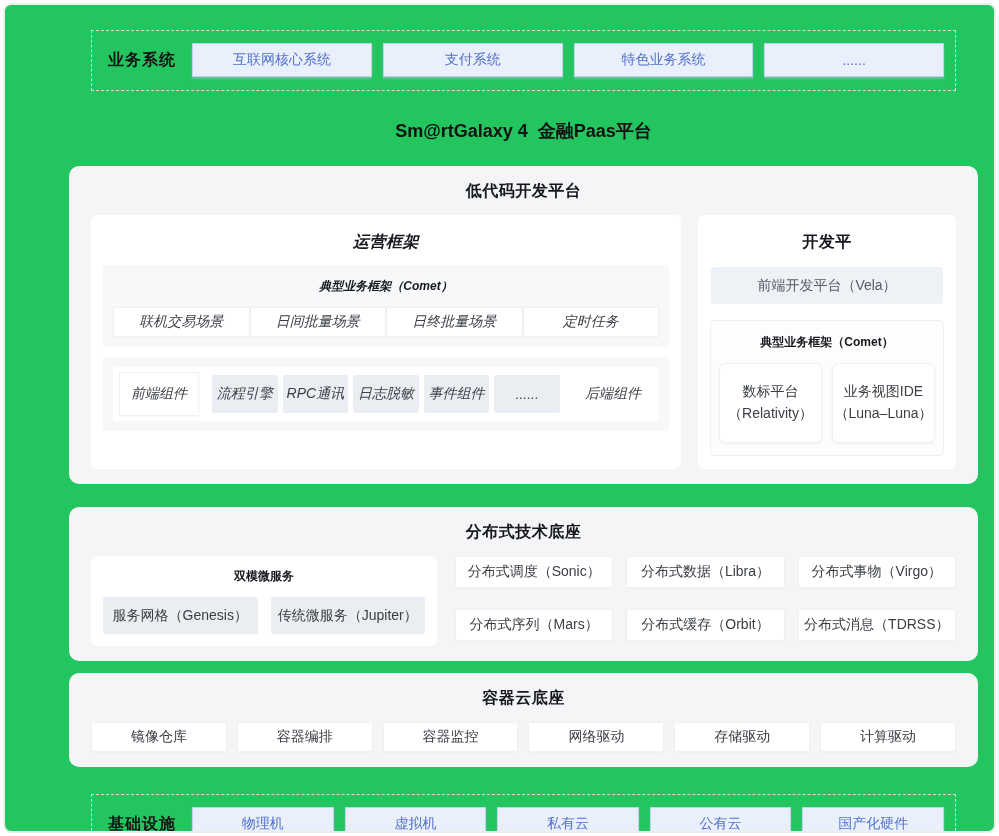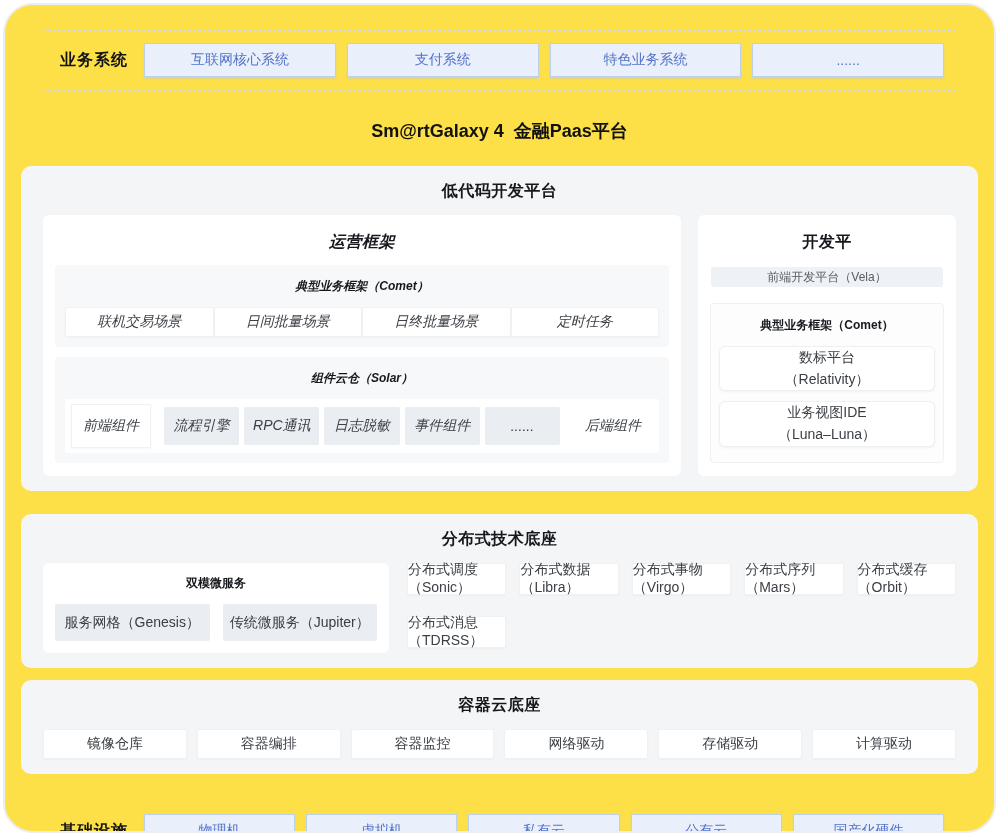--- a/index.html
+++ b/index.html
@@ -1,20 +1,20 @@
 <!DOCTYPE html>
 <html><head>
 <meta charset="utf-8">
 <style>
   * { box-sizing: border-box; margin: 0; padding: 0; }
   html,body { width: 999px; height: 836px; background: #fff; }
   body { font-family: "Liberation Sans", "DejaVu Sans", sans-serif; }
   .canvas {
     position: relative; width: 993px; height: 830px; margin: 3px;
-    border: 2px solid #ededed; border-radius: 30px; background: #fde047; overflow: hidden;
+    border: 2px solid #ededed; border-radius: 8px; background: #22c55e; overflow: hidden; padding-left: 48px;
   }
   
   .band { margin: 25px 38px 0; border: 1px dashed #d6d9dd; display: flex; align-items: center; padding: 12px 11px 13px 0; }
   .band-label { flex: 0 0 100px; text-align: center; font-weight: bold; font-size: 16px; color: #141414; letter-spacing: 1px; }
   .band-buttons { flex: 1; display: flex; gap: 11px; }
   .btn-blue {
     flex: 1; height: 34px; display: flex; align-items: center; justify-content: center;
     background: #e9effb; border: 1px solid #bdd0ec; color: #5372ca; font-size: 14px;
     box-shadow: 0 2px 2px rgba(185,200,228,.45); cursor: default;
   }
@@ -36,34 +36,34 @@
     background: #fff; border: 1px solid #f0f1f2; box-shadow: 0 1px 2px rgba(0,0,0,.03);
     font-size: 14px; color: #3c4046; border-radius: 2px;
   }
   
   .solar-strip { background: #fff; border-radius: 2px; display: flex; align-items: center; padding: 5px 6px; gap: 5px; }
   .fe-box { flex: 0 0 80px; height: 44px; background: #fff; border: 1px solid #f0f1f2; box-shadow: 0 1px 2px rgba(0,0,0,.04); display: flex; align-items: center; justify-content: center; font-size: 14px; color: #3c4046; }
   .solar-chips { flex: 1; display: flex; gap: 5px; margin: 0 8px; }
   .chip { flex: 1; height: 38px; background: #eaedf2; display: flex; align-items: center; justify-content: center; font-size: 14px; color: #3c4046; border-radius: 2px; }
   .be-label { flex: 0 0 80px; text-align: center; font-size: 14px; color: #3c4046; }
   
-  .vela-chip { height: 20px; background: #eef1f5; border-radius: 3px; display: flex; align-items: center; justify-content: center; font-size: 12px; color: #575c64; margin: 2px 3px 16px; }
+  .vela-chip { height: 37px; background: #eef1f5; border-radius: 3px; display: flex; align-items: center; justify-content: center; font-size: 14px; color: #575c64; margin: 2px 3px 16px; }
   .dev-comet { flex: 1; border: 1px solid #eef0f2; background: #fdfdfe; border-radius: 4px; padding: 10px 8px 12px; margin: 0 2px; }
-  .dev-boxes { display: flex; gap: 10px; margin-top: 12px; flex-direction: column; }
+  .dev-boxes { display: flex; gap: 10px; margin-top: 12px; }
   .dev-box {
     flex: 1; height: 80px; background: #fff; border: 1px solid #f0f0f0; border-radius: 6px;
     box-shadow: 0 1px 3px rgba(0,0,0,.05); display: flex; flex-direction: column;
     align-items: center; justify-content: center; font-size: 14px; color: #3c4046; line-height: 1.55; text-align: center;
   }
   
   .dist-cols { display: flex; gap: 18px; }
   .dual-panel { flex: 0 0 346px; background: #fff; border-radius: 6px; padding: 9px 12px 12px; }
   .dual-chips { display: flex; gap: 13px; margin-top: 10px; }
   .chip-gray { flex: 1; height: 37px; background: #eaedf1; display: flex; align-items: center; justify-content: center; font-size: 14px; color: #3c4046; border-radius: 2px; }
-  .dist-grid { flex: 1; display: grid; grid-template-columns: repeat(5, 1fr); gap: 16px 13px; }
+  .dist-grid { flex: 1; display: grid; grid-template-columns: repeat(3, 1fr); gap: 16px 13px; }
   .dist-grid .box-white { height: 32px; }
   .container-row { display: flex; gap: 10px; }
   .container-row .box-white { height: 30px; }
   .band-bottom { margin-top: 27px; }
 </style>
 </head>
 <body>
 
 <div class="canvas">
 
@@ -88,21 +88,20 @@
         <div class="sub-gray">
           <div class="sub-title">典型业务框架（Comet）</div>
           <div class="row">
               <div class="box-white">联机交易场景</div>
               <div class="box-white">日间批量场景</div>
               <div class="box-white">日终批量场景</div>
               <div class="box-white">定时任务</div>
             </div>
         </div>
         <div class="sub-gray">
-          <div class="sub-title">组件云仓（Solar）</div>
           <div class="solar-strip">
             <div class="fe-box">前端组件</div>
             <div class="solar-chips">
                 <div class="chip">流程引擎</div>
                 <div class="chip">RPC通讯</div>
                 <div class="chip">日志脱敏</div>
                 <div class="chip">事件组件</div>
                 <div class="chip">......</div>
               </div>
             <div class="be-label">后端组件</div>

